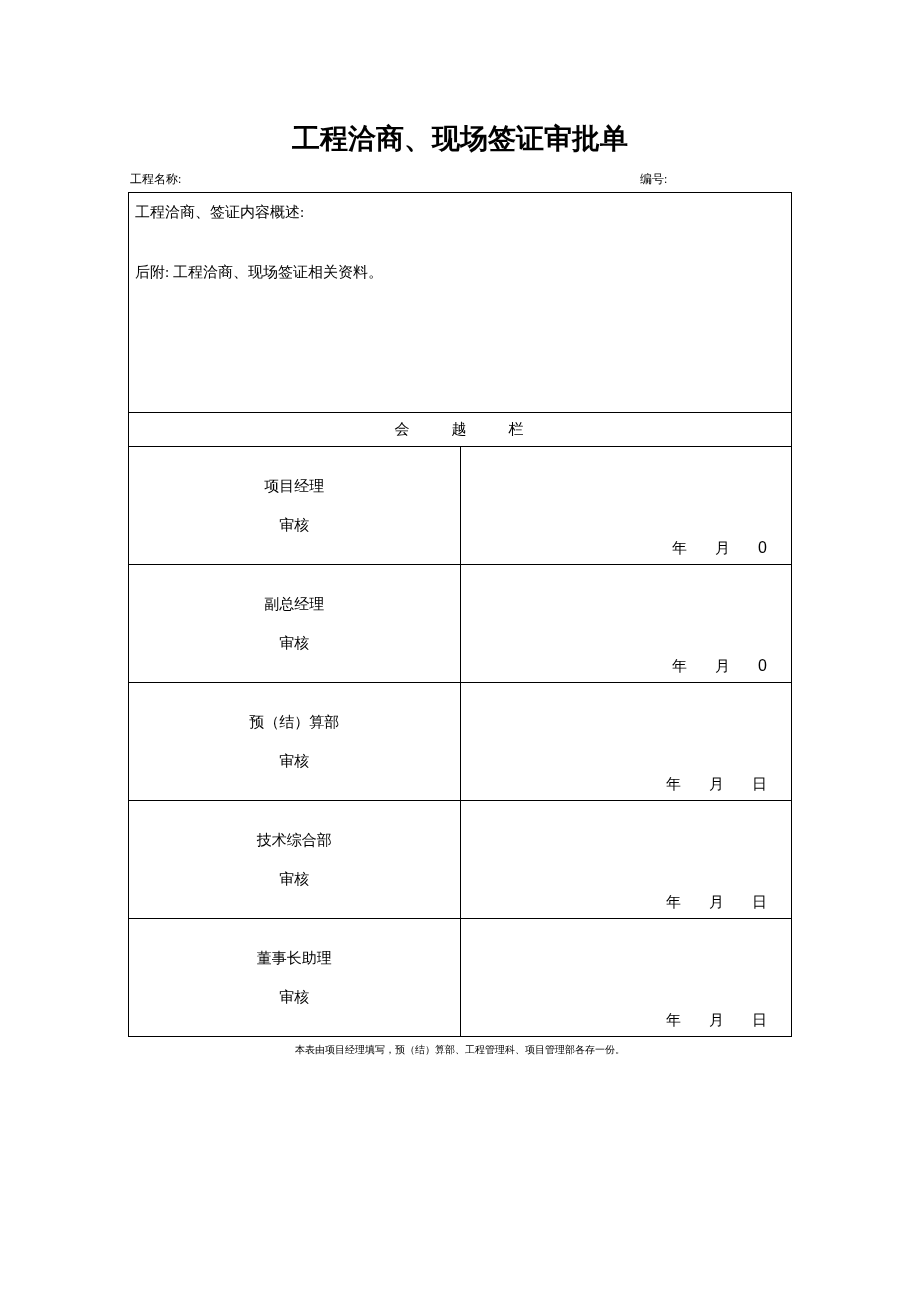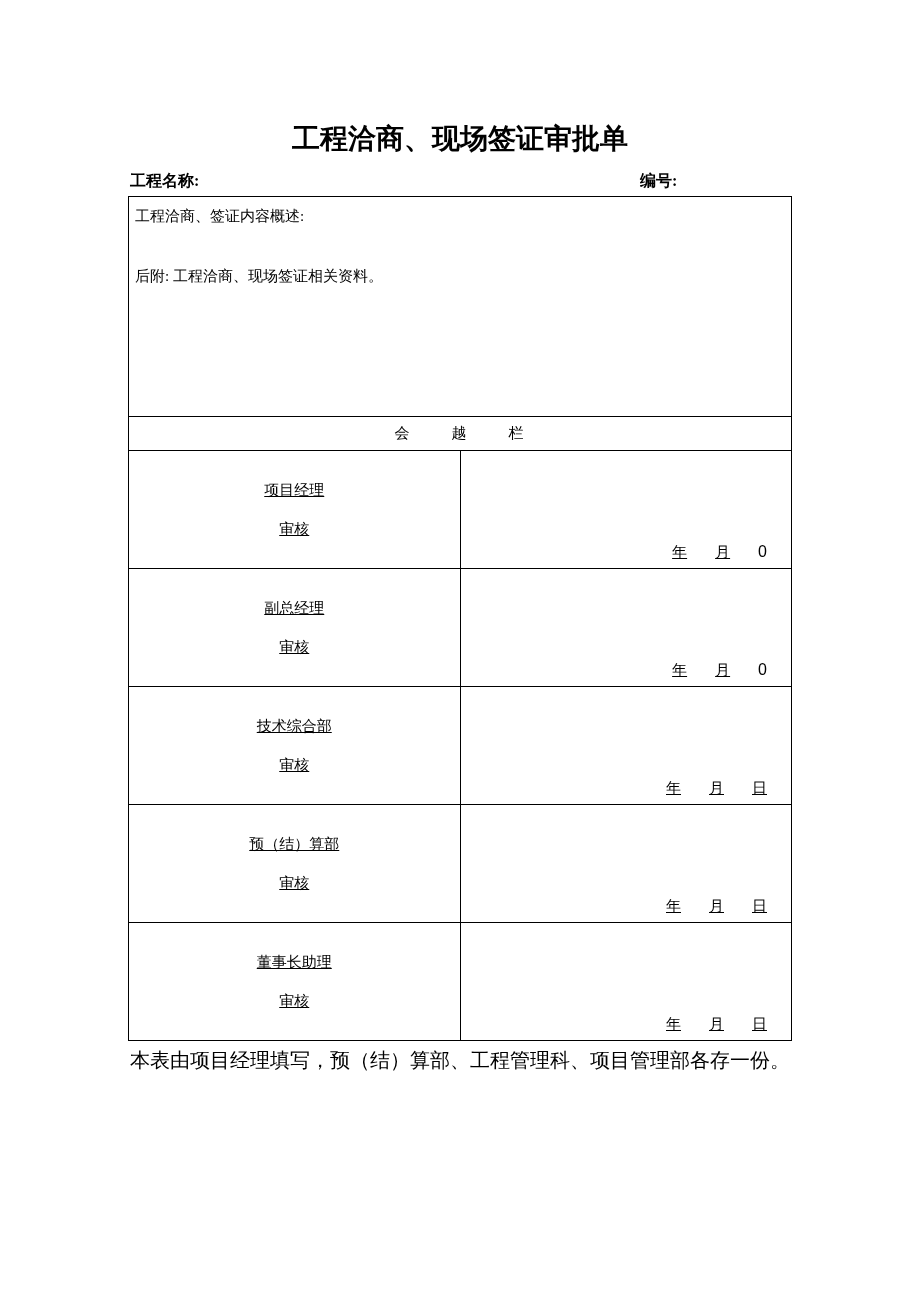--- a/index.html
+++ b/index.html
@@ -12,23 +12,22 @@
     }
     .title {
       text-align: center;
       font-size: 28px;
       font-weight: bold;
       font-family: "SimHei", "黑体", sans-serif;
       margin-bottom: 13px;
     }
     .header-row {
       display: flex;
-      font-size: 16px;
+      font-size: 12px;
       padding: 0 2px 4px 2px;
-      font-weight: bold;
     }
     .header-left { flex: 1; }
     .header-right { width: 150px; }
     table {
       width: 100%;
       border-collapse: collapse;
       table-layout: fixed;
     }
     td, th {
       border: 1px solid #000;
@@ -56,39 +55,39 @@
       text-align: center;
       vertical-align: middle;
       line-height: 2.6;
       padding: 18px 0;
     }
     .col-right {
       position: relative;
       vertical-align: bottom;
       padding: 6px 24px 6px 6px;
     }
-    .sig-row { height: 118px; text-decoration: underline; }
+    .sig-row { height: 118px; }
     .date-line {
       text-align: right;
       font-size: 15px;
       white-space: nowrap;
     }
     .date-line .dspace {
       display: inline-block;
       width: 28px;
     }
     .glyph {
       font-family: Arial, "Helvetica", sans-serif;
       font-size: 16px;
       display: inline-block;
       vertical-align: baseline;
     }
     .footer-note {
       text-align: center;
-      font-size: 20px;
+      font-size: 10px;
       margin-top: 6px;
     }
   </style>
 </head>
 <body>
 
 <div class="title">工程洽商、现场签证审批单</div>
 
 <div class="header-row">
   <div class="header-left">工程名称:</div>
@@ -129,33 +128,33 @@
     </td>
     <td class="col-right">
       <div class="date-line">
         <span>年</span><span class="dspace"></span><span>月</span><span class="dspace"></span><span class="glyph">0</span>
       </div>
     </td>
   </tr>
 
   <tr class="sig-row">
     <td class="col-left">
-      <div>技术综合部</div>
+      <div>预（结）算部</div>
       <div>审核</div>
     </td>
     <td class="col-right">
       <div class="date-line">
         <span>年</span><span class="dspace"></span><span>月</span><span class="dspace"></span><span>日</span>
       </div>
     </td>
   </tr>
 
   <tr class="sig-row">
     <td class="col-left">
-      <div>预（结）算部</div>
+      <div>技术综合部</div>
       <div>审核</div>
     </td>
     <td class="col-right">
       <div class="date-line">
         <span>年</span><span class="dspace"></span><span>月</span><span class="dspace"></span><span>日</span>
       </div>
     </td>
   </tr>
 
   <tr class="sig-row">

